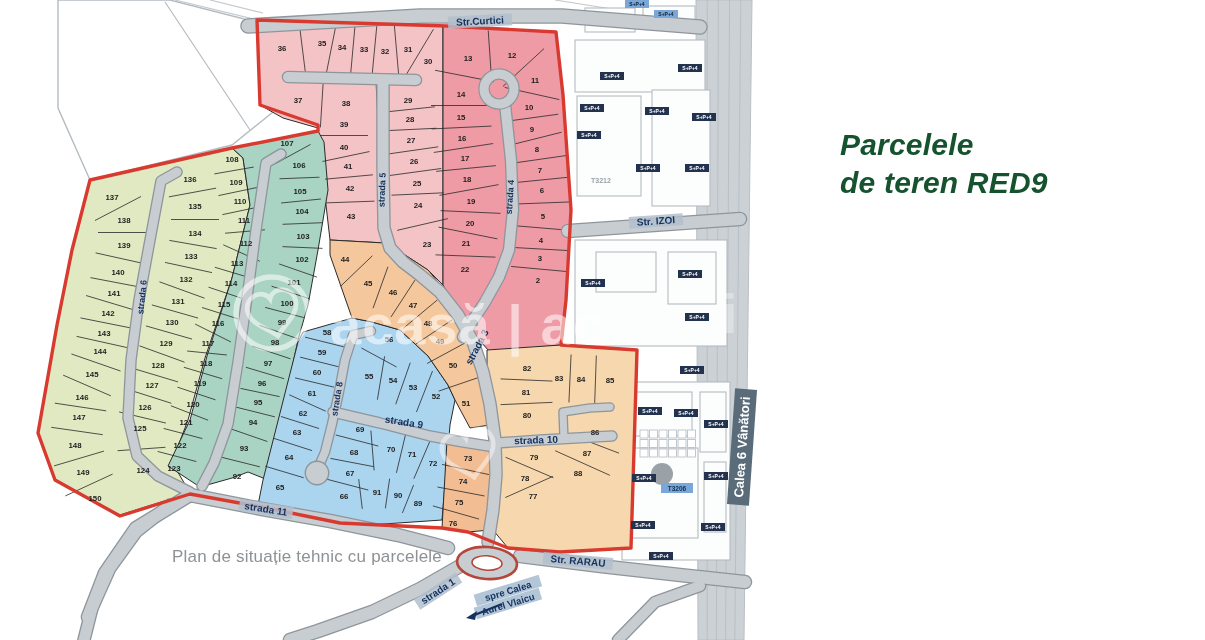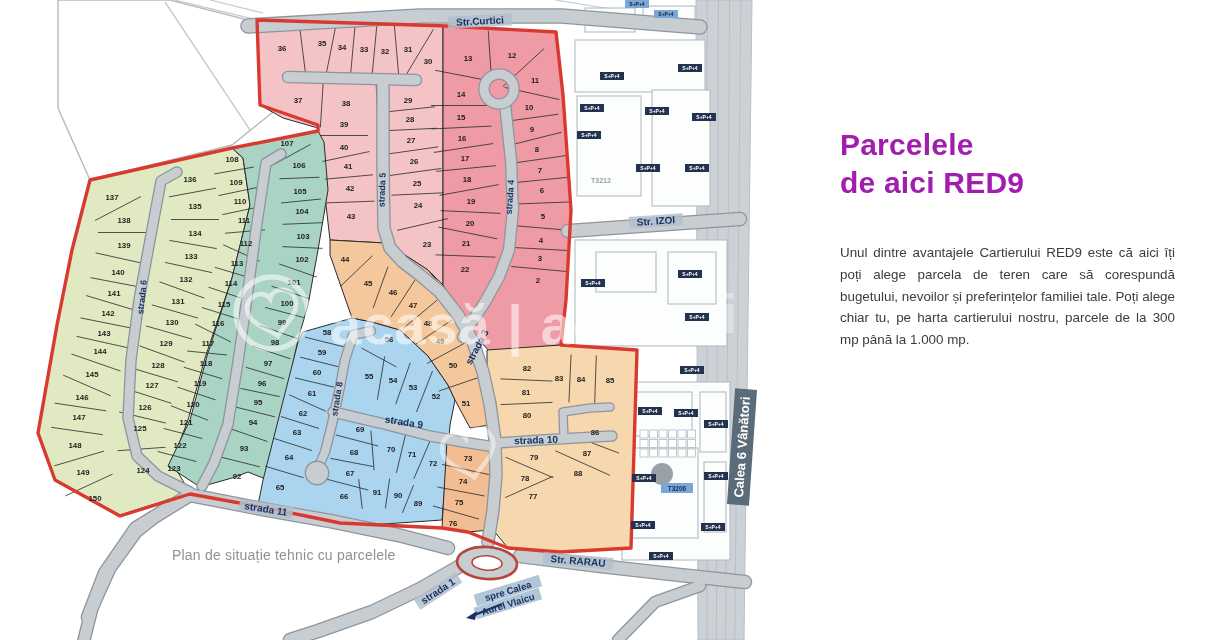--- a/index.html
+++ b/index.html
@@ -1,22 +1,22 @@
 <!DOCTYPE html>
 <html><head>
 <meta charset="utf-8">
 <style>
   html,body{margin:0;padding:0;background:#fff;}
   .stage{position:relative;width:1205px;height:640px;background:#ffffff;overflow:hidden;
          font-family:"Liberation Sans",sans-serif;}
   .map-wrap{position:absolute;left:0;top:0;width:790px;height:640px;}
   svg{display:block;}
-  .caption{position:absolute;left:172px;top:547px;font-size:14px;color:#8d9296;letter-spacing:.2px;}
+  .caption{position:absolute;left:172px;top:547px;font-size:17px;color:#8d9296;letter-spacing:.2px;}
   .panel{position:absolute;left:840px;top:126px;width:335px;}
-  .panel .title{font-size:30px;line-height:38px;font-weight:bold;color:#a21caf;letter-spacing:.2px;}
+  .panel .title{font-size:30px;line-height:38px;font-weight:bold;color:#14532d;letter-spacing:.2px;font-style:italic;}
   .panel p{margin:0;font-size:13.4px;line-height:21.8px;color:#3c3c3c;text-align:justify;}
   .panel .p1{margin-top:40px;}
   .panel .p2{margin-top:20px;}
 </style>
 </head>
 <body>
 
 <div class="stage">
   <div class="map-wrap">
     <svg id="map-svg" width="790" height="640" viewBox="0 0 790 640">
@@ -486,17 +486,16 @@
           <text x="330" y="344" font-size="56" font-weight="bold" fill="rgba(255,255,255,0.55)" letter-spacing="1">acasă | ac</text>
           <text x="722" y="333" font-size="56" font-weight="bold" fill="rgba(255,255,255,0.33)">i</text>
           <path d="M0,-10 C-5,-22 -26,-18 -26,-2 C-26,12 -9,20 0,30 C9,20 26,12 26,-2 C26,-18 5,-22 0,-10 Z" transform="translate(468,448) rotate(-12) scale(1.0)" fill="none" stroke="rgba(255,255,255,0.45)" stroke-width="4.5"></path>
         </g>
       </svg>
     <div class="caption">Plan de situație tehnic cu parcelele</div>
   </div>
   <aside class="panel">
     <div class="title">
       <span>Parcelele</span><br>
-      <span>de aici RED9</span>
+      <span>de teren RED9</span>
     </div>
-    <p class="p1">Unul dintre avantajele Cartierului RED9 este că aici îți poți alege parcela de teren care să corespundă bugetului, nevoilor și preferințelor familiei tale. Poți alege chiar tu, pe harta cartierului nostru, parcele de la 300 mp până la 1.000 mp.</p>
   </aside>
 </div>
 
 </body></html>

